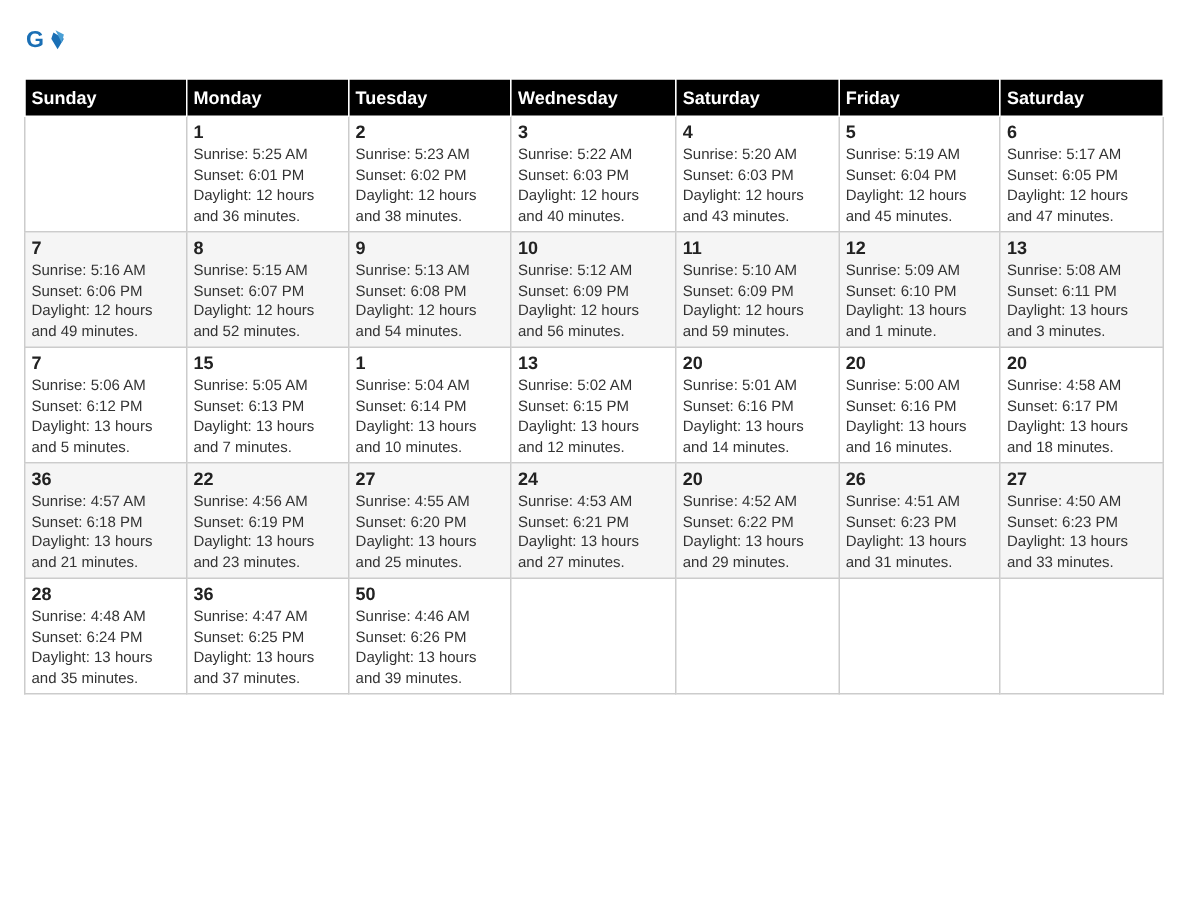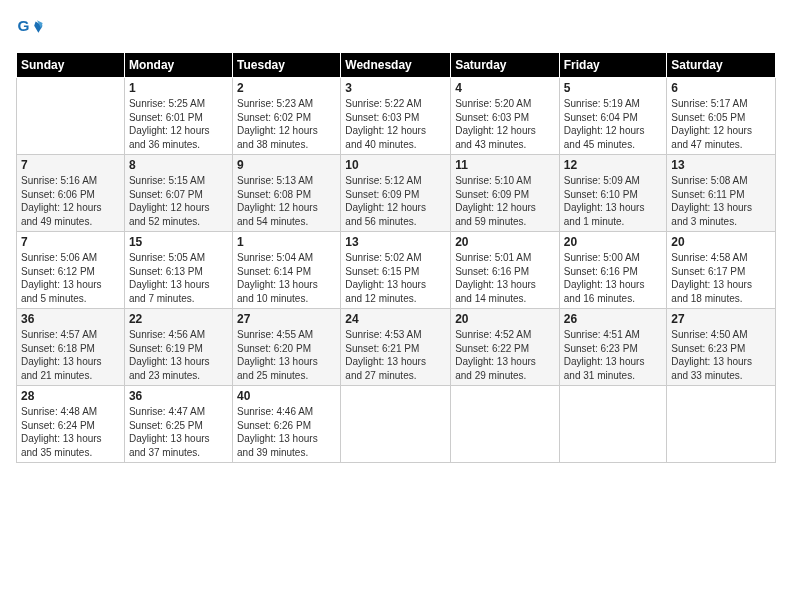--- a/index.html
+++ b/index.html
@@ -242,21 +242,21 @@
         <tr class="row-odd">
           <td>
             <span class="day-num">28</span>
             <div class="day-info">Sunrise: 4:48 AM<br>Sunset: 6:24 PM<br>Daylight: 13 hours<br>and 35 minutes.</div>
           </td>
           <td>
             <span class="day-num">36</span>
             <div class="day-info">Sunrise: 4:47 AM<br>Sunset: 6:25 PM<br>Daylight: 13 hours<br>and 37 minutes.</div>
           </td>
           <td>
-            <span class="day-num">40</span>
+            <span class="day-num">50</span>
             <div class="day-info">Sunrise: 4:46 AM<br>Sunset: 6:26 PM<br>Daylight: 13 hours<br>and 39 minutes.</div>
           </td>
           <td class="empty-cell"></td>
           <td class="empty-cell"></td>
           <td class="empty-cell"></td>
           <td class="empty-cell"></td>
         </tr>
       </tbody>
   </table>
 </div>

